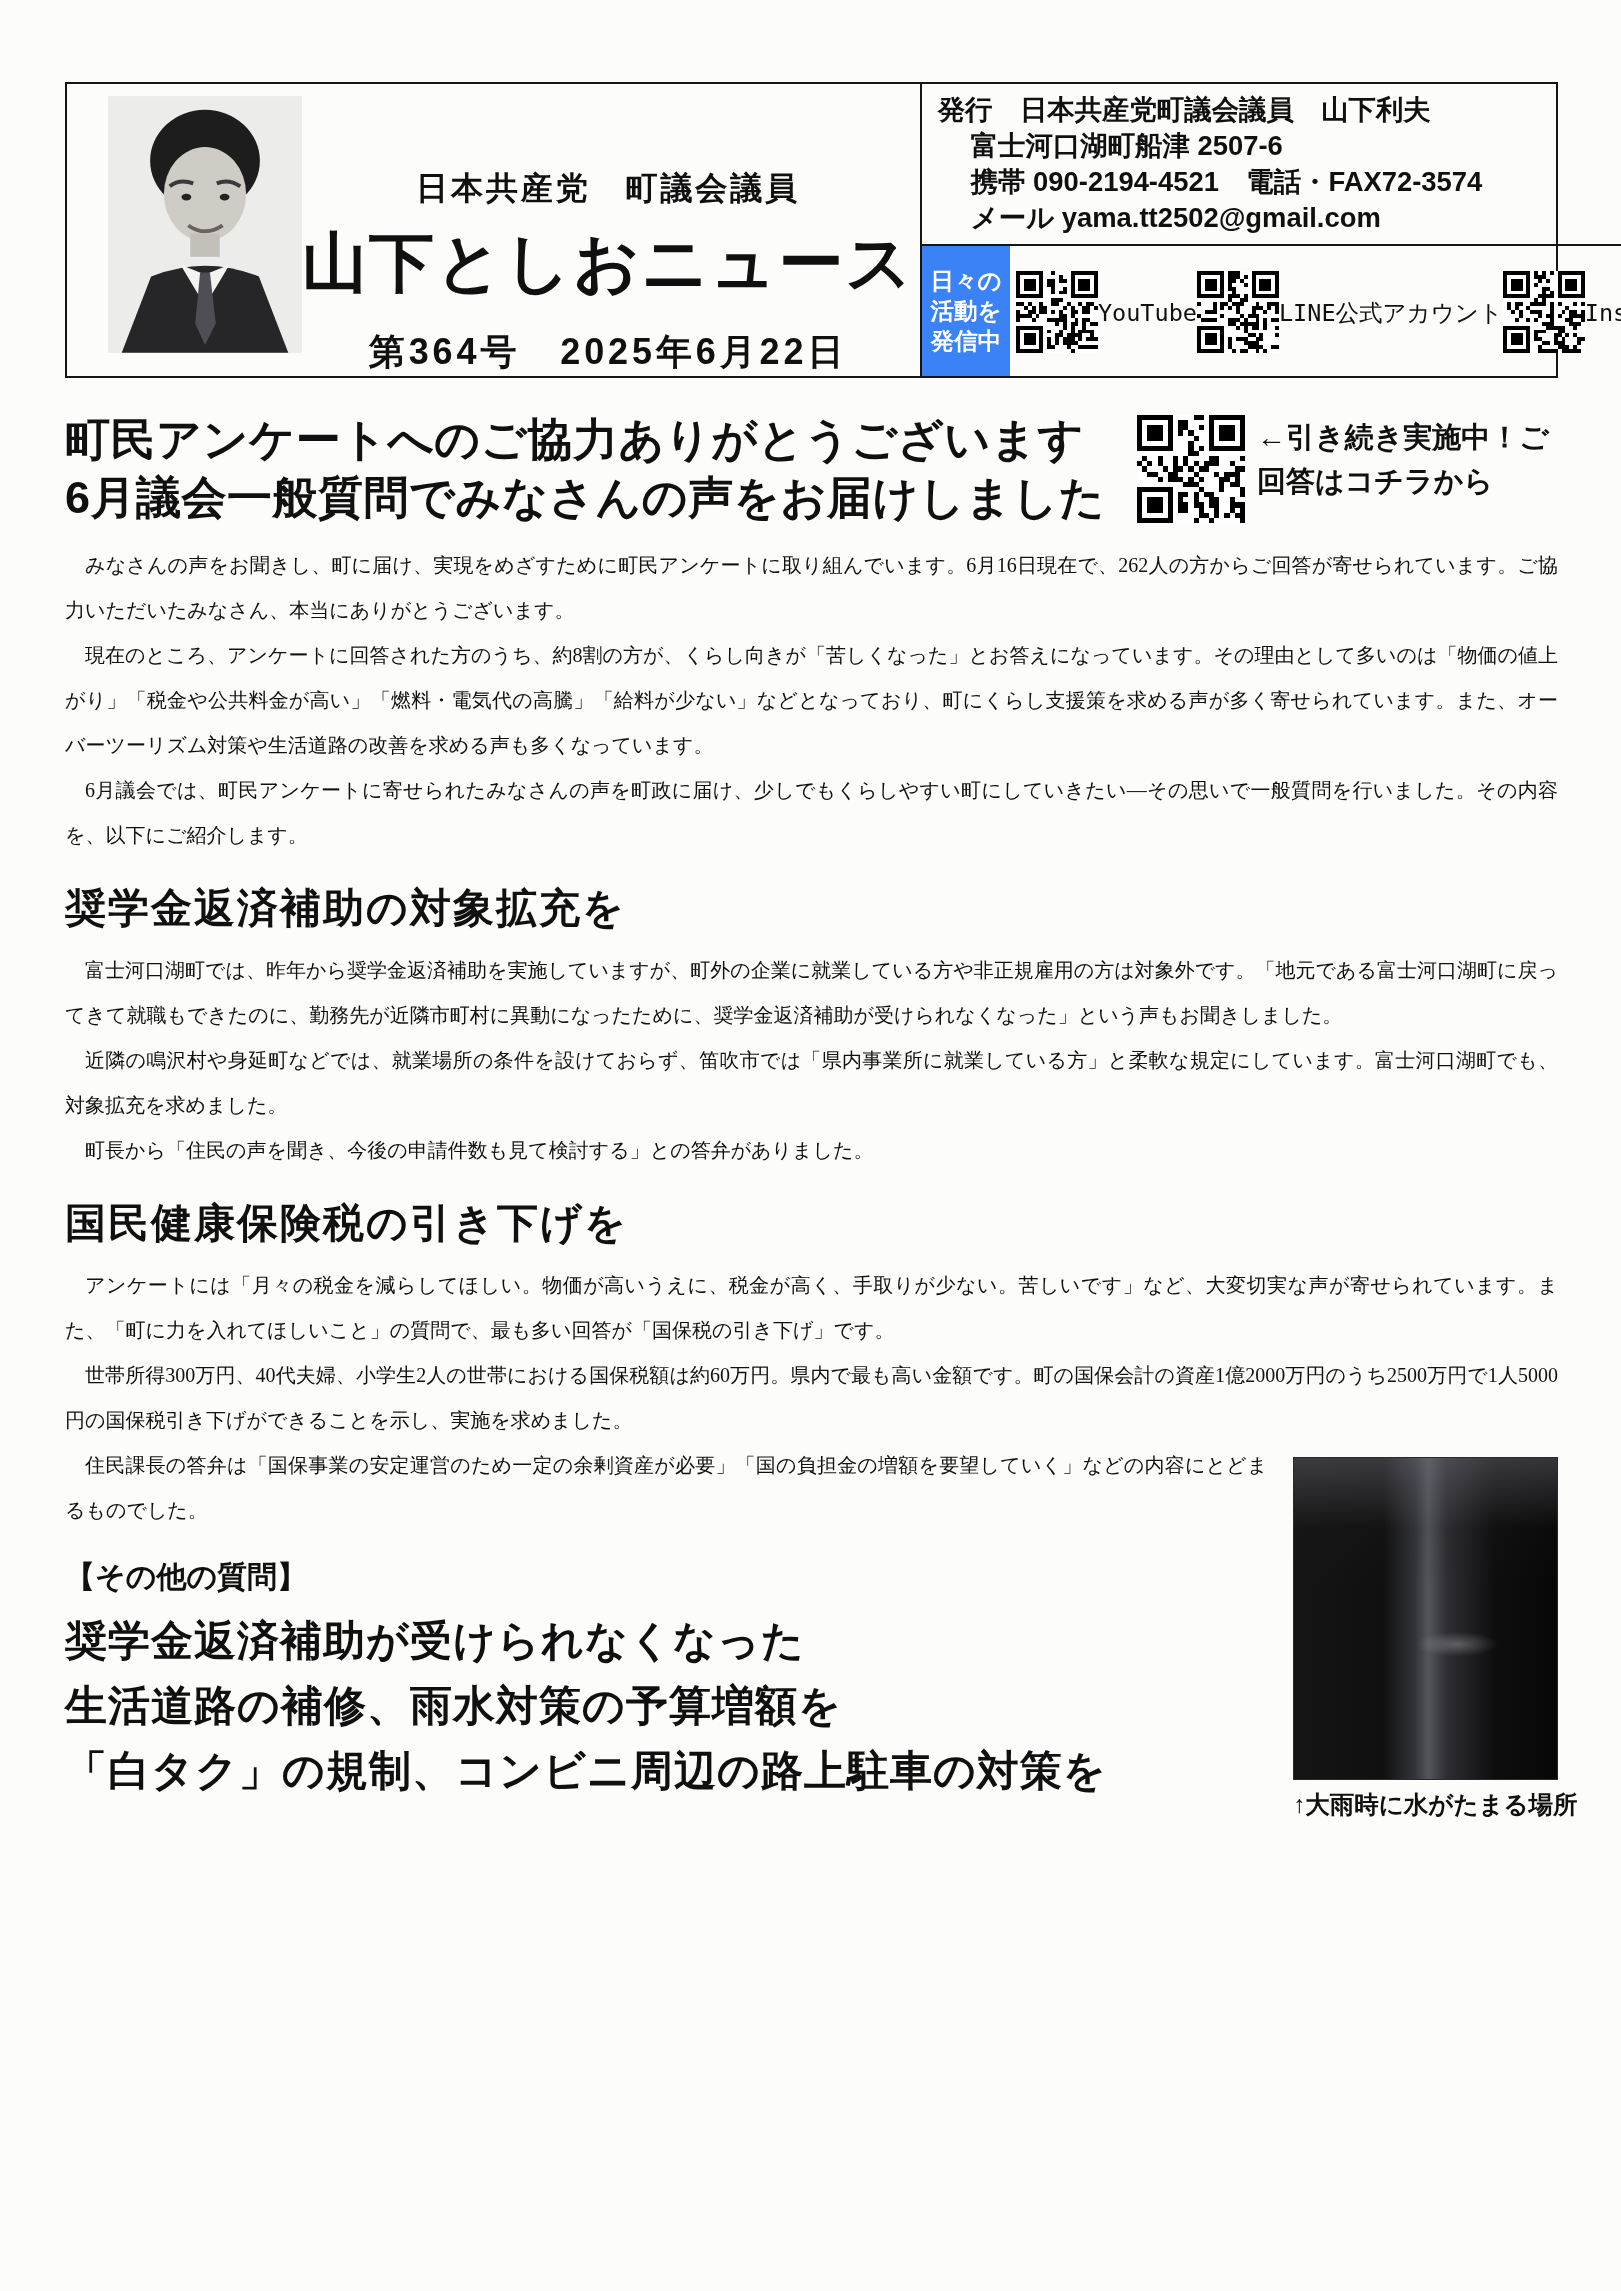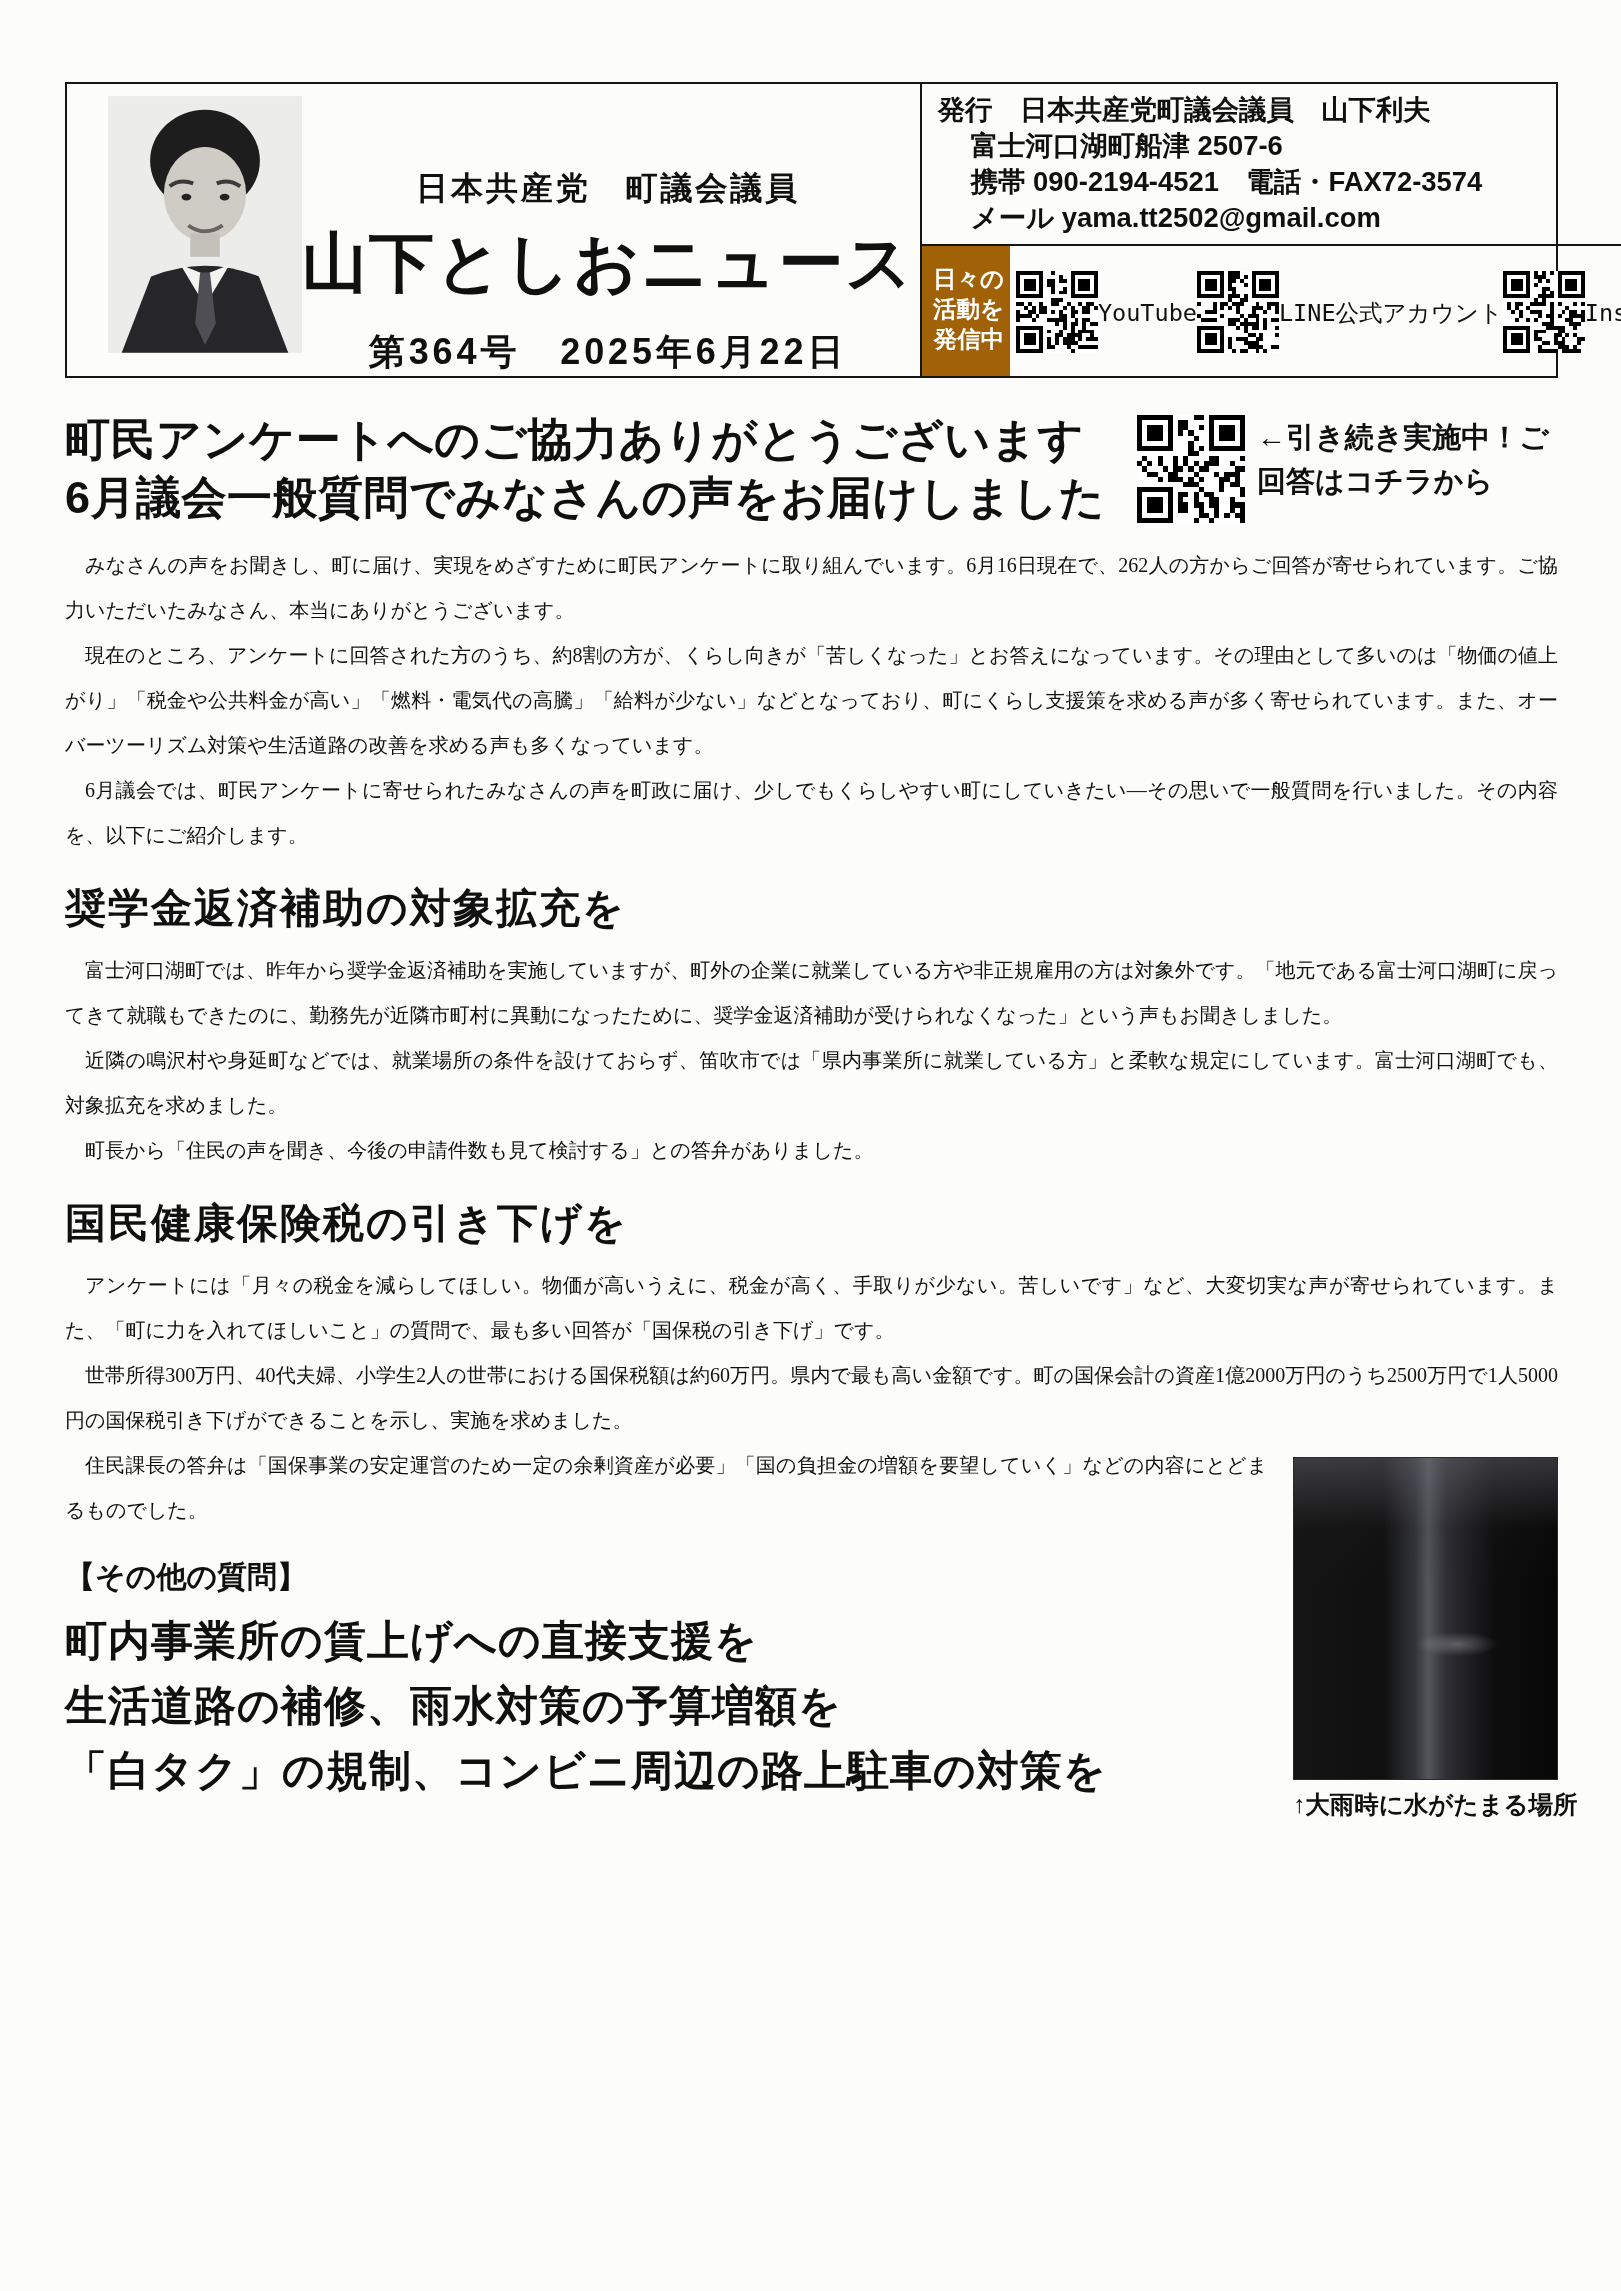--- a/index.html
+++ b/index.html
@@ -51,25 +51,25 @@
   }
   .contact {
     font-family:"Liberation Sans","DejaVu Sans",sans-serif;
     font-weight:600; font-size:27.4px; line-height:36px;
     padding:7.8px 9.8px 7.8px 15.7px;
     border-bottom:2.9px solid #151515;
   }
   .contact .indent { padding-left:33px; }
   .social-row { flex:1; display:flex; align-items:stretch; }
   .activity-badge {
-    background:#a16207; color:#fff;
+    background:#3b82f6; color:#fff;
     flex:0 0 88px;
     display:flex; align-items:center; justify-content:center;
-    text-align:right;
-    font-family:Liberation Mono, monospace;
+    text-align:center;
+    font-family:Liberation Sans, sans-serif;
     font-weight:700; font-size:23.5px; line-height:30px;
     padding:3.9px 5.9px;
   }
   .social-items {
     flex:1; display:flex; justify-content:space-around; align-items:center;
     padding:3.9px 5.9px 2px;
   }
   .social-item { display:flex; flex-direction:row; align-items:center; }
   .social-item .qr { width:82px; height:82px; }
   .social-label {
@@ -822,20 +822,20 @@
     <p>アンケートには「月々の税金を減らしてほしい。物価が高いうえに、税金が高く、手取りが少ない。苦しいです」など、大変切実な声が寄せられています。また、「町に力を入れてほしいこと」の質問で、最も多い回答が「国保税の引き下げ」です。</p>
     <p>世帯所得300万円、40代夫婦、小学生2人の世帯における国保税額は約60万円。県内で最も高い金額です。町の国保会計の資産1億2000万円のうち2500万円で1人5000円の国保税引き下げができることを示し、実施を求めました。</p>
 
     <div class="bottom-wrap">
       <div class="photo-float">
         <div class="flood-photo"></div>
         <div class="photo-caption">↑大雨時に水がたまる場所</div>
       </div>
       <p>住民課長の答弁は「国保事業の安定運営のため一定の余剰資産が必要」「国の負担金の増額を要望していく」などの内容にとどまるものでした。</p>
       <div class="other-label">【その他の質問】</div>
-      <div class="other-item">町内事業所の賃上げへの直接支援を</div>
+      <div class="other-item">奨学金返済補助が受けられなくなった</div>
       <div class="other-item">生活道路の補修、雨水対策の予算増額を</div>
       <div class="other-item">「白タク」の規制、コンビニ周辺の路上駐車の対策を</div>
     </div>
   </div>
 
 </div>
 
 
 </body></html>

